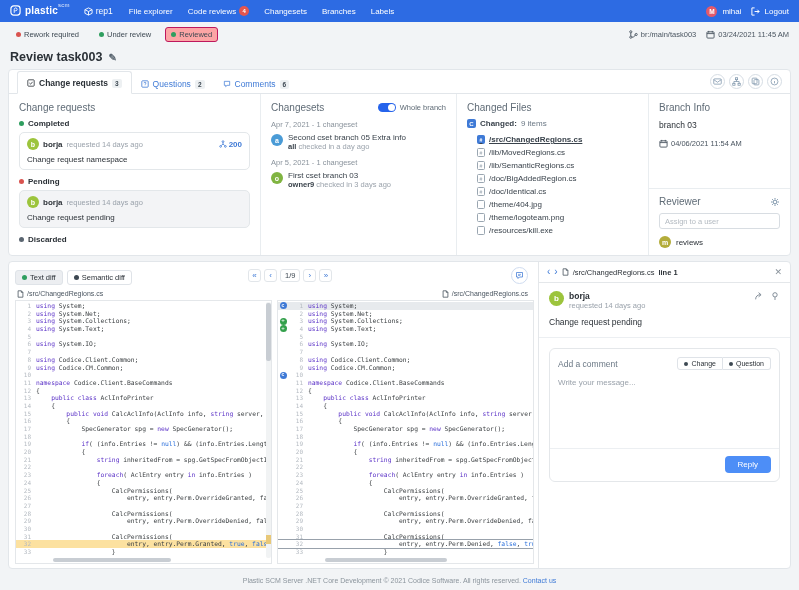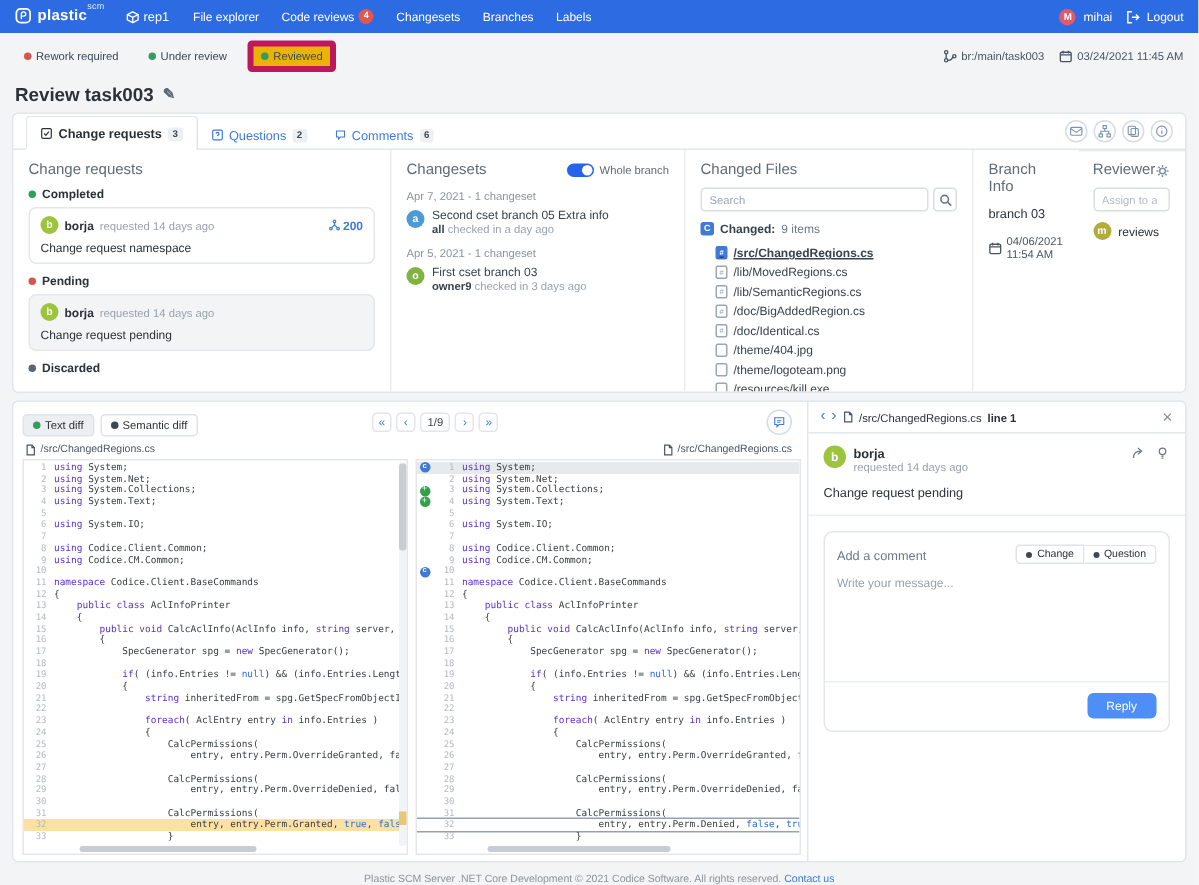--- a/index.html
+++ b/index.html
@@ -15,41 +15,41 @@
   .nav-item {color:#fff;display:flex;align-items:center;gap:3px;cursor:pointer;text-decoration:none;}
   .nav-badge {background:#e4564f;border-radius:50%;width:10px;height:10px;font-size:6px;display:flex;align-items:center;justify-content:center;font-weight:700;}
   .nav-right {margin-left:auto;display:flex;align-items:center;gap:5px;font-size:8px;}
   .avatar {border-radius:50%;color:#fff;display:inline-flex;align-items:center;justify-content:center;font-weight:700;flex:none;}
   .avatar.nav {width:11px;height:11px;font-size:6.5px;background:#e2596b;}
 
   
   .statusbar {display:flex;align-items:center;padding:5px 10px 2px;font-size:7.5px;color:#3d4852;}
   .legend {display:flex;gap:8px;align-items:center;}
   .legend-item {display:flex;align-items:center;gap:3px;padding:2px 5px;border:1px solid transparent;cursor:pointer;}
-  .legend-item.active {background:#eab308;border:4px solid #be185d;border-radius:3px;}
+  .legend-item.active {background:#fca5a5;border:1px solid #be185d;border-radius:3px;}
   .dot {width:5px;height:5px;border-radius:50%;display:inline-block;flex:none;}
   .status-right {margin-left:auto;display:flex;gap:10px;align-items:center;color:#4a5560;}
   .meta-item {display:flex;align-items:center;gap:3px;}
 
   .title-row {display:flex;align-items:center;gap:6px;padding:6px 10px 5px;font-size:12.5px;font-weight:600;color:#2b3137;}
   .edit-icon {font-size:10px;color:#5a6570;cursor:pointer;}
 
   
   .card {background:#fff;border:1px solid #e2e6ea;border-radius:4px;margin:0 8px;}
   .tabs-row {display:flex;align-items:flex-end;border-bottom:1px solid #e2e6ea;padding:0 8px;height:24px;}
   .tabs {display:flex;align-items:flex-end;height:100%;}
   .tab {display:flex;align-items:center;gap:4px;font-size:8.5px;padding:6px 9px 5px;color:#3f7ad6;cursor:pointer;position:relative;top:1px;}
   .tab.active {background:#fff;border:1px solid #e2e6ea;border-bottom:1px solid #fff;border-radius:3px 3px 0 0;color:#2b3137;font-weight:600;}
   .tab-count {background:#edf0f2;color:#3d4852;border-radius:2px;font-size:6.5px;padding:1px 3px;font-weight:600;}
   .tabs-icons {margin-left:auto;display:flex;gap:4px;align-items:center;padding-bottom:4px;}
   .icon-circle {width:15px;height:15px;border:1px solid #d6dde4;border-radius:50%;display:flex;align-items:center;justify-content:center;color:#7b93a9;cursor:pointer;background:#fff;}
 
   .columns {display:grid;grid-template-columns:252px 196px 192px 1fr;height:161px;overflow:hidden;}
   .col {padding:8px 10px;border-right:1px solid #e9edf0;overflow:hidden;}
-  .col.bi {padding:0;border-right:none;display:flex;}
+  .col.bi {padding:0;border-right:none;display:flex;flex-direction:column;}
   .panel-title {font-size:10px;color:#5f6b76;margin-bottom:6px;font-weight:500;}
 
   
   .cr-status {display:flex;align-items:center;gap:4px;font-size:8px;font-weight:700;color:#2b3137;margin:5px 0 4px;}
   .cr-card {border:1px solid #e3e7ea;border-radius:5px;padding:5px 7px;margin-bottom:7px;cursor:pointer;}
   .cr-card.muted {background:#f3f4f6;}
   .cr-head {display:flex;align-items:center;gap:4px;font-size:8px;}
   .avatar.sm {width:12px;height:12px;font-size:7px;background:#9cc43c;}
   .cr-author {font-weight:700;color:#2b3137;}
   .cr-meta {color:#9aa2ab;font-size:7.5px;}
@@ -343,29 +343,20 @@
       <span>
         <div class="cs-title">First cset branch 03</div>
         <div class="cs-line2"><b>owner9</b> checked in 3 days ago</div>
       </span>
     </div>
           </div>
       </div>
 
       <div class="col">
         <div class="panel-title">Changed Files</div>
-        <div class="search-row">
-          <input class="search-input" placeholder="Search" style="">
-          <span class="search-btn">
-            <svg width="9" height="9" viewBox="0 0 10 10" fill="none" stroke="currentColor" stroke-width="1.2">
-                <circle cx="4.2" cy="4.2" r="2.8"></circle>
-                <path d="M6.4 6.4L9 9"></path>
-              </svg>
-          </span>
-        </div>
         <div class="changed-row">
           <span class="badge-c">C</span>
           <span class="changed-strong">Changed:</span>
           <span class="changed-count">9 items</span>
         </div>
         <div class="file-list" id="file-list">
             <div class="file-item selected"><span class="file-ic">#</span>/src/ChangedRegions.cs</div>
             <div class="file-item"><span class="file-ic">#</span>/lib/MovedRegions.cs</div>
             <div class="file-item"><span class="file-ic">#</span>/lib/SemanticRegions.cs</div>
             <div class="file-item"><span class="file-ic">#</span>/doc/BigAddedRegion.cs</div>

